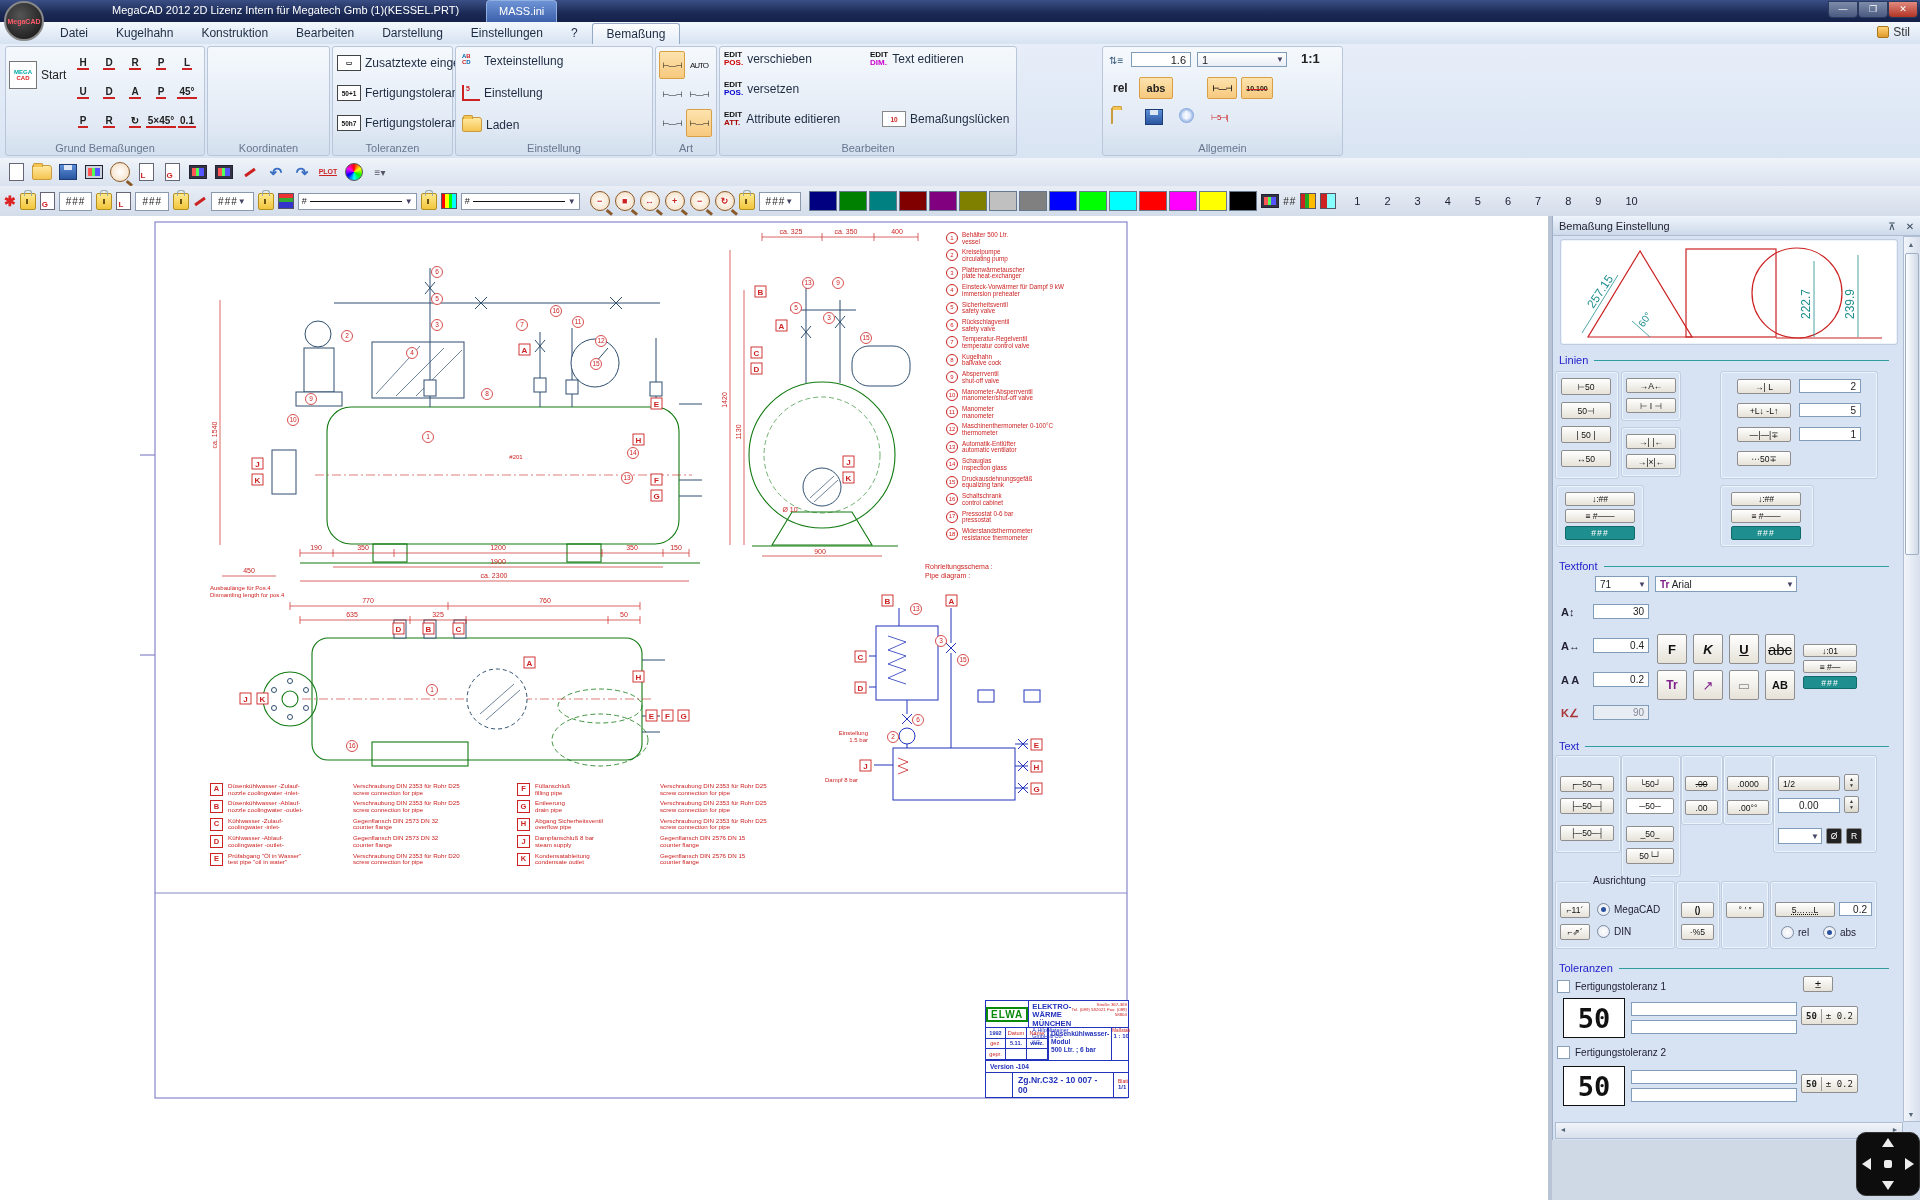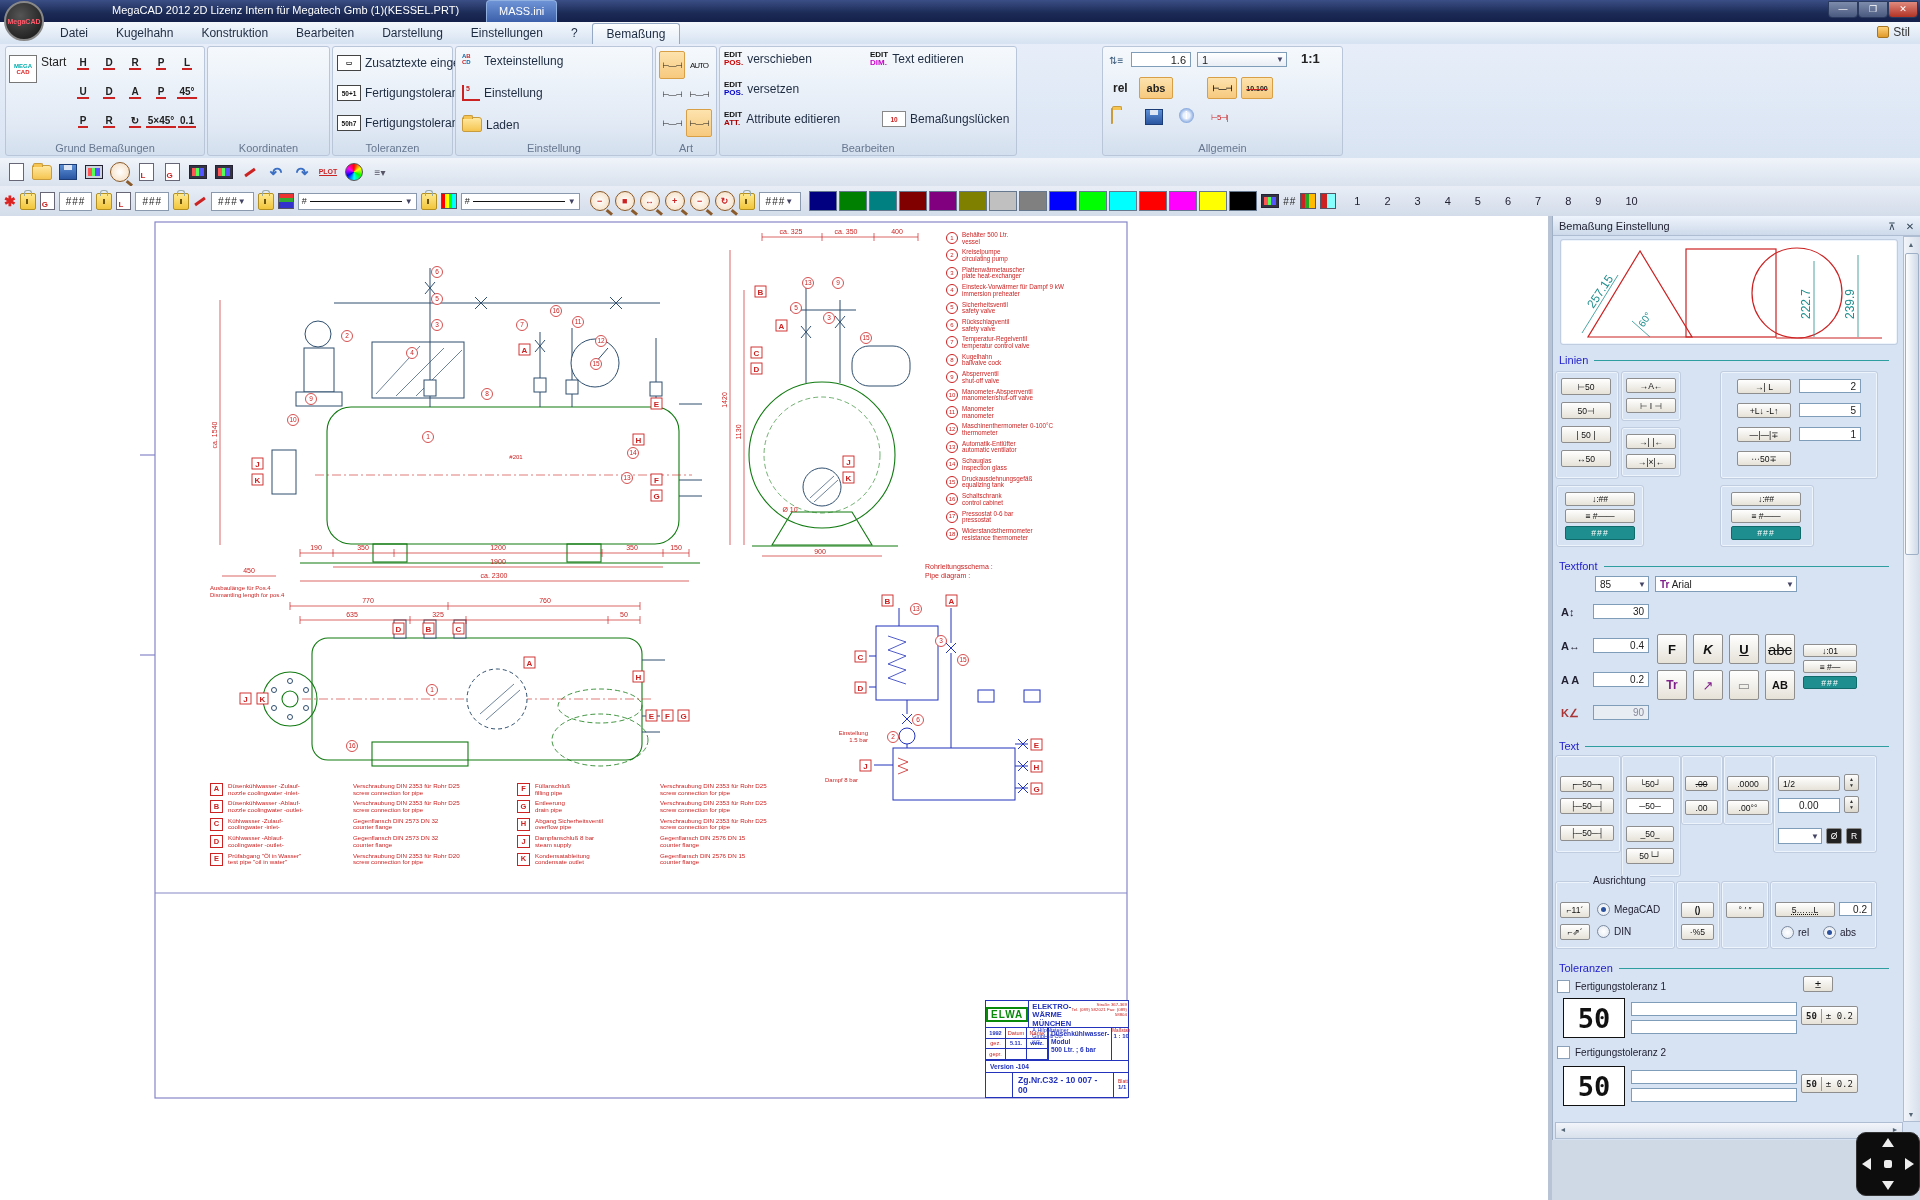--- a/index.html
+++ b/index.html
@@ -29,21 +29,21 @@
     border-radius:3px 3px 0 0;}
   #menu-right{position:absolute;right:10px;top:3px;display:flex;align-items:center;gap:4px;color:#333;}
   #stil-icon{width:10px;height:10px;background:linear-gradient(#ffd27a,#e09a2a);border:1px solid #a8761e;border-radius:2px;}
   
   #ribbon{position:absolute;left:0;top:44px;width:1920px;height:114px;
     background:linear-gradient(#e7eef9,#d9e4f3);border-bottom:1px solid #a9bbd2;display:flex;padding-left:4px;}
   .rgrp{position:relative;height:108px;margin:2px 1px 0 1px;border:1px solid #b9c6da;border-radius:3px;
     background:linear-gradient(#f5f9fd,#e2eaf5 70%,#d3dfee);flex:0 0 auto;}
   .glabel{position:absolute;left:0;right:0;bottom:1px;text-align:center;font-size:11px;color:#66778f;}
   .rbody{position:absolute;left:0;top:0;right:0;bottom:17px;}
-  .startbtn{position:absolute;left:3px;top:8px;width:58px;height:40px;display:flex;align-items:flex-start;gap:4px;}
+  .startbtn{position:absolute;left:3px;top:8px;width:58px;height:40px;display:flex;align-items:center;gap:4px;}
   .mclogo{width:26px;height:26px;border:1px solid #777;background:#fff;display:flex;flex-direction:column;
     align-items:center;justify-content:center;line-height:1;}
   .mclogo span{font-size:6px;font-weight:bold;color:#d22;}
   .mclogo span:first-child{color:#0aa;}
   .ggrid{position:absolute;left:64px;top:2px;width:132px;height:88px;display:grid;
     grid-template-columns:repeat(5,26px);grid-auto-rows:29px;}
   .gico{display:flex;align-items:center;justify-content:center;}
   .gico .gt{font-size:10px;font-weight:bold;color:#222;border-bottom:2px solid #c22;padding:0 2px;}
   .ritem{position:absolute;display:flex;align-items:center;gap:4px;font-size:12px;color:#1e2c42;white-space:nowrap;}
   .kico{width:16px;height:14px;border-left:2px solid #c22;border-bottom:2px solid #c22;position:relative;}
@@ -1216,21 +1216,21 @@
     <div class="pabs gbox" style="left:168px;top:270px;width:92px;height:60px"></div>
     <div class="pb pabs" style="left:178px;top:276px;width:70px;height:14px">↓:##</div>
     <div class="pb pabs" style="left:178px;top:293px;width:70px;height:14px">≡ #——</div>
     <div class="pb teal pabs" style="left:178px;top:310px;width:70px;height:14px">###</div>
 
     <div class="pabs shd" style="left:6px;top:344px;width:330px">
         <span>Textfont</span>
       </div>
 
     <div class="pcombo pabs" style="left:42px;top:360px;width:54px;height:16px">
-        <span>85</span>
+        <span>71</span>
         <span class="caret">▼</span>
       </div>
     <div class="pcombo pabs" style="left:102px;top:360px;width:142px;height:16px">
       <span><b style="color:#80208a">Tr</b> <span>Arial</span></span>
       <span class="caret">▼</span>
     </div>
 
     <span class="ficon pabs" style="left:8px;top:390px">A↕</span>
     <div class="pf pabs" style="left:40px;top:388px;width:56px;height:15px">30</div>
     <span class="ficon pabs" style="left:8px;top:424px">A↔</span>

